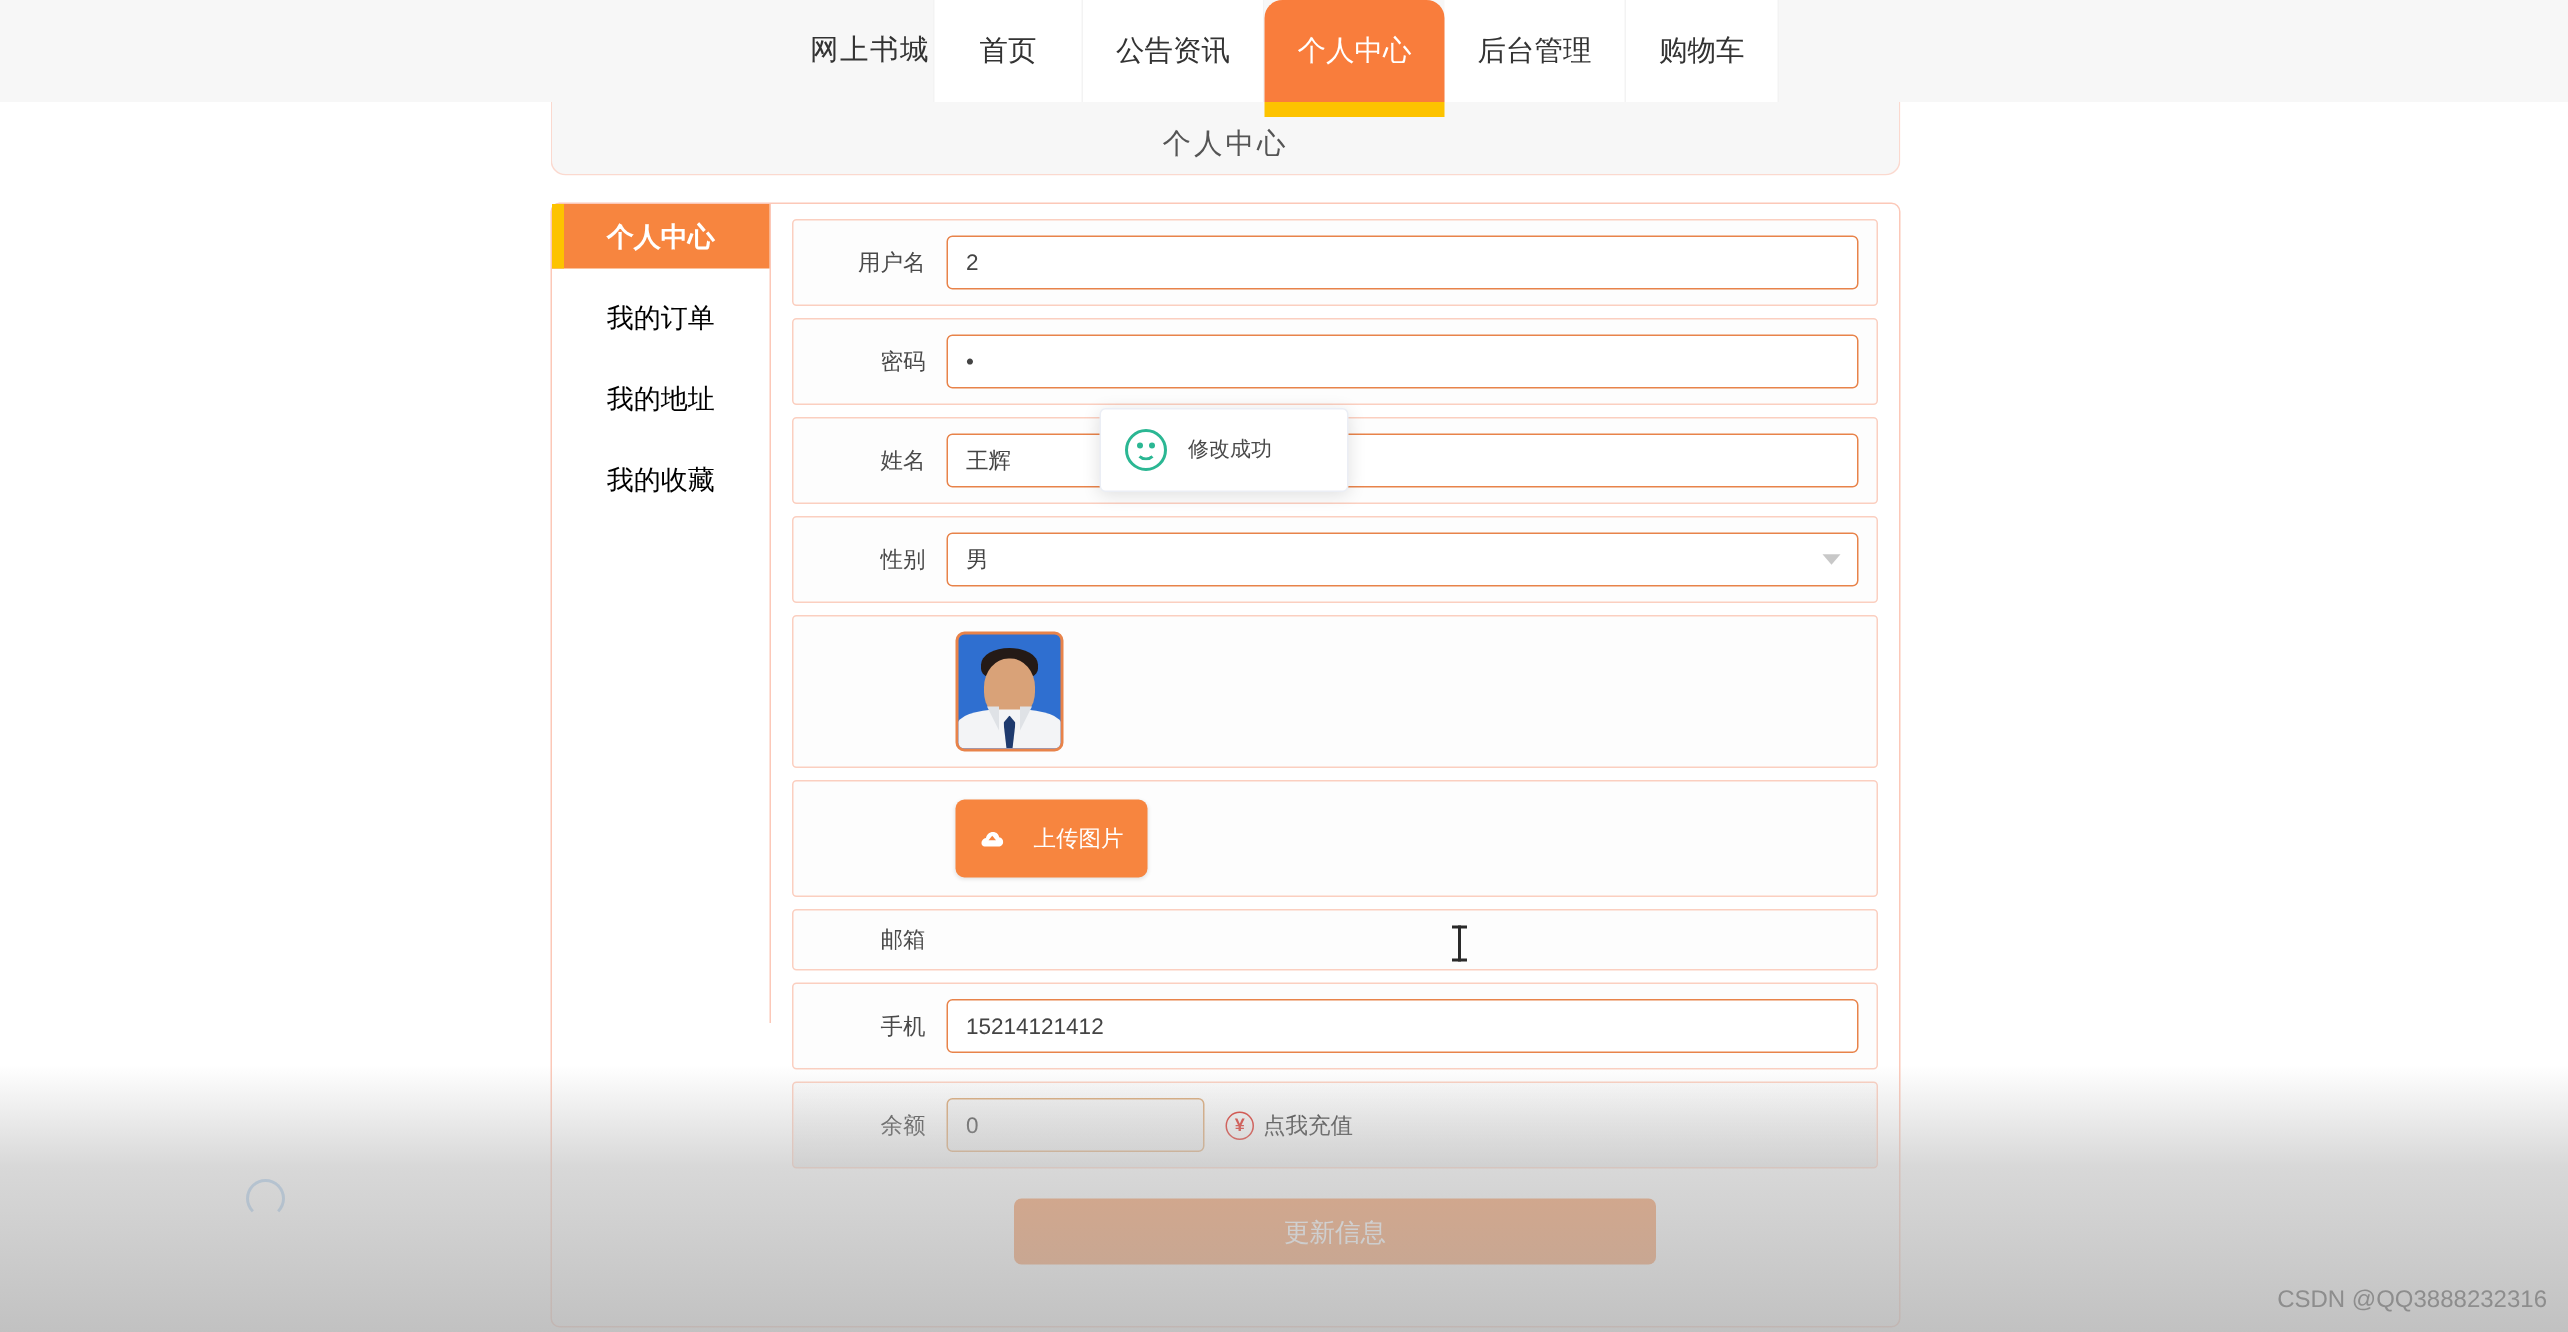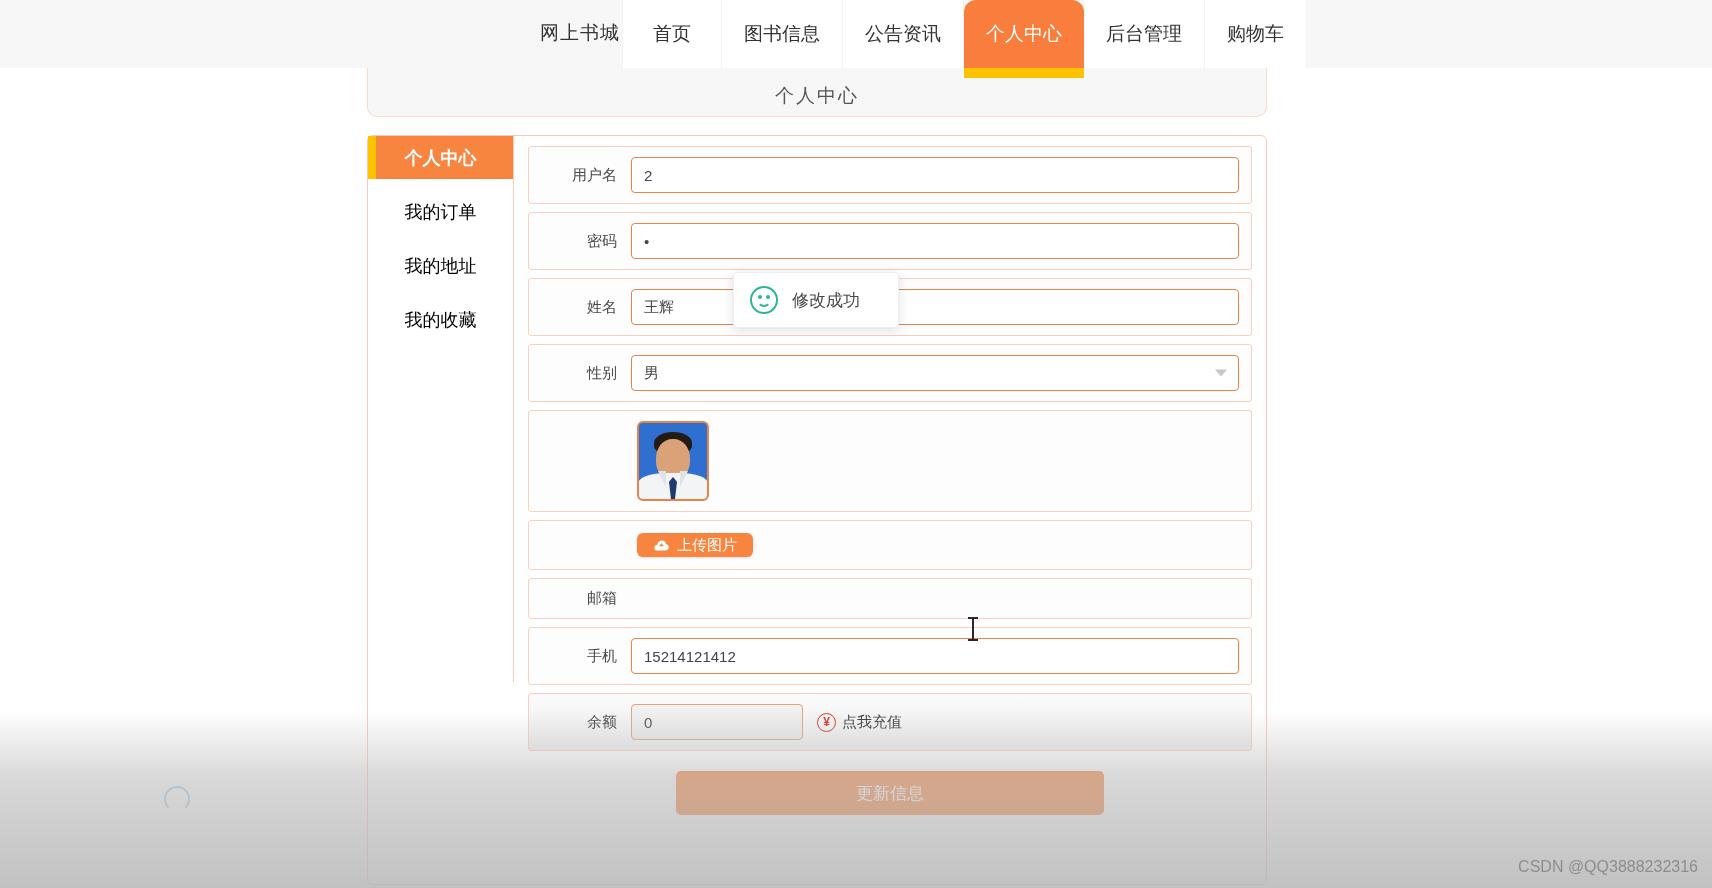--- a/index.html
+++ b/index.html
@@ -225,24 +225,24 @@
   }
 
   
   .form-row.upload-row { padding:12px; }
   #upload-btn {
     margin-left:96px;
     background:#f7853f;
     color:#fff;
     border:none;
     border-radius:6px;
-    height:24px;
+    height:52px;
     padding:0 16px;
     font-size:15px;
-    display:flex; align-items:center; gap:8px;
+    display:flex; align-items:center; gap:20px;
     cursor:pointer;
     font-family:"Liberation Sans","DejaVu Sans",sans-serif;
     box-shadow:0 1px 3px rgba(0,0,0,.12);
   }
   #upload-btn svg { display:block; }
 
   
   .form-row.balance-row { background:linear-gradient(#fbfbfb,#ededed); }
   .balance-row .form-input { flex:0 0 172px; width:172px; }
   #recharge {
@@ -302,21 +302,21 @@
   #toast .smiley .mouth {
     position:absolute; left:5px; top:11px;
     width:14px; height:8px;
     border-bottom:2px solid #2bb793;
     border-left:2px solid transparent;
     border-right:2px solid transparent;
     border-radius:0 0 14px 14px;
   }
   #toast .toast-text {
     margin-left:14px;
-    font-size:17px; color:#4a4a4a;
+    font-size:14px; color:#4a4a4a;
     white-space:nowrap;
   }
 
   
   #bottom-dim {
     position:absolute; left:0; bottom:0; width:1712px; height:178px;
     background:linear-gradient(180deg, rgba(255,255,255,0) 0%, rgba(190,190,190,.60) 38%, rgba(176,176,176,.78) 100%);
     pointer-events:none;
     z-index:50;
   }
@@ -360,21 +360,20 @@
 </head>
 <body>
 
 <div id="page">
 
   <div id="navbar">
     <div id="nav-inner"></div>
     <div id="brand">网上书城</div>
     <div id="nav-tabs">
       <div class="nav-tab">首页</div>
-      <div class="nav-tab">图书信息</div>
       <div class="nav-tab">公告资讯</div>
       <div class="nav-tab active">个人中心</div>
       <div class="nav-tab">后台管理</div>
       <div class="nav-tab">购物车</div>
     </div>
   </div>
 
   <div id="header-card">
     <div id="header-cn">个人中心</div>
   </div>

